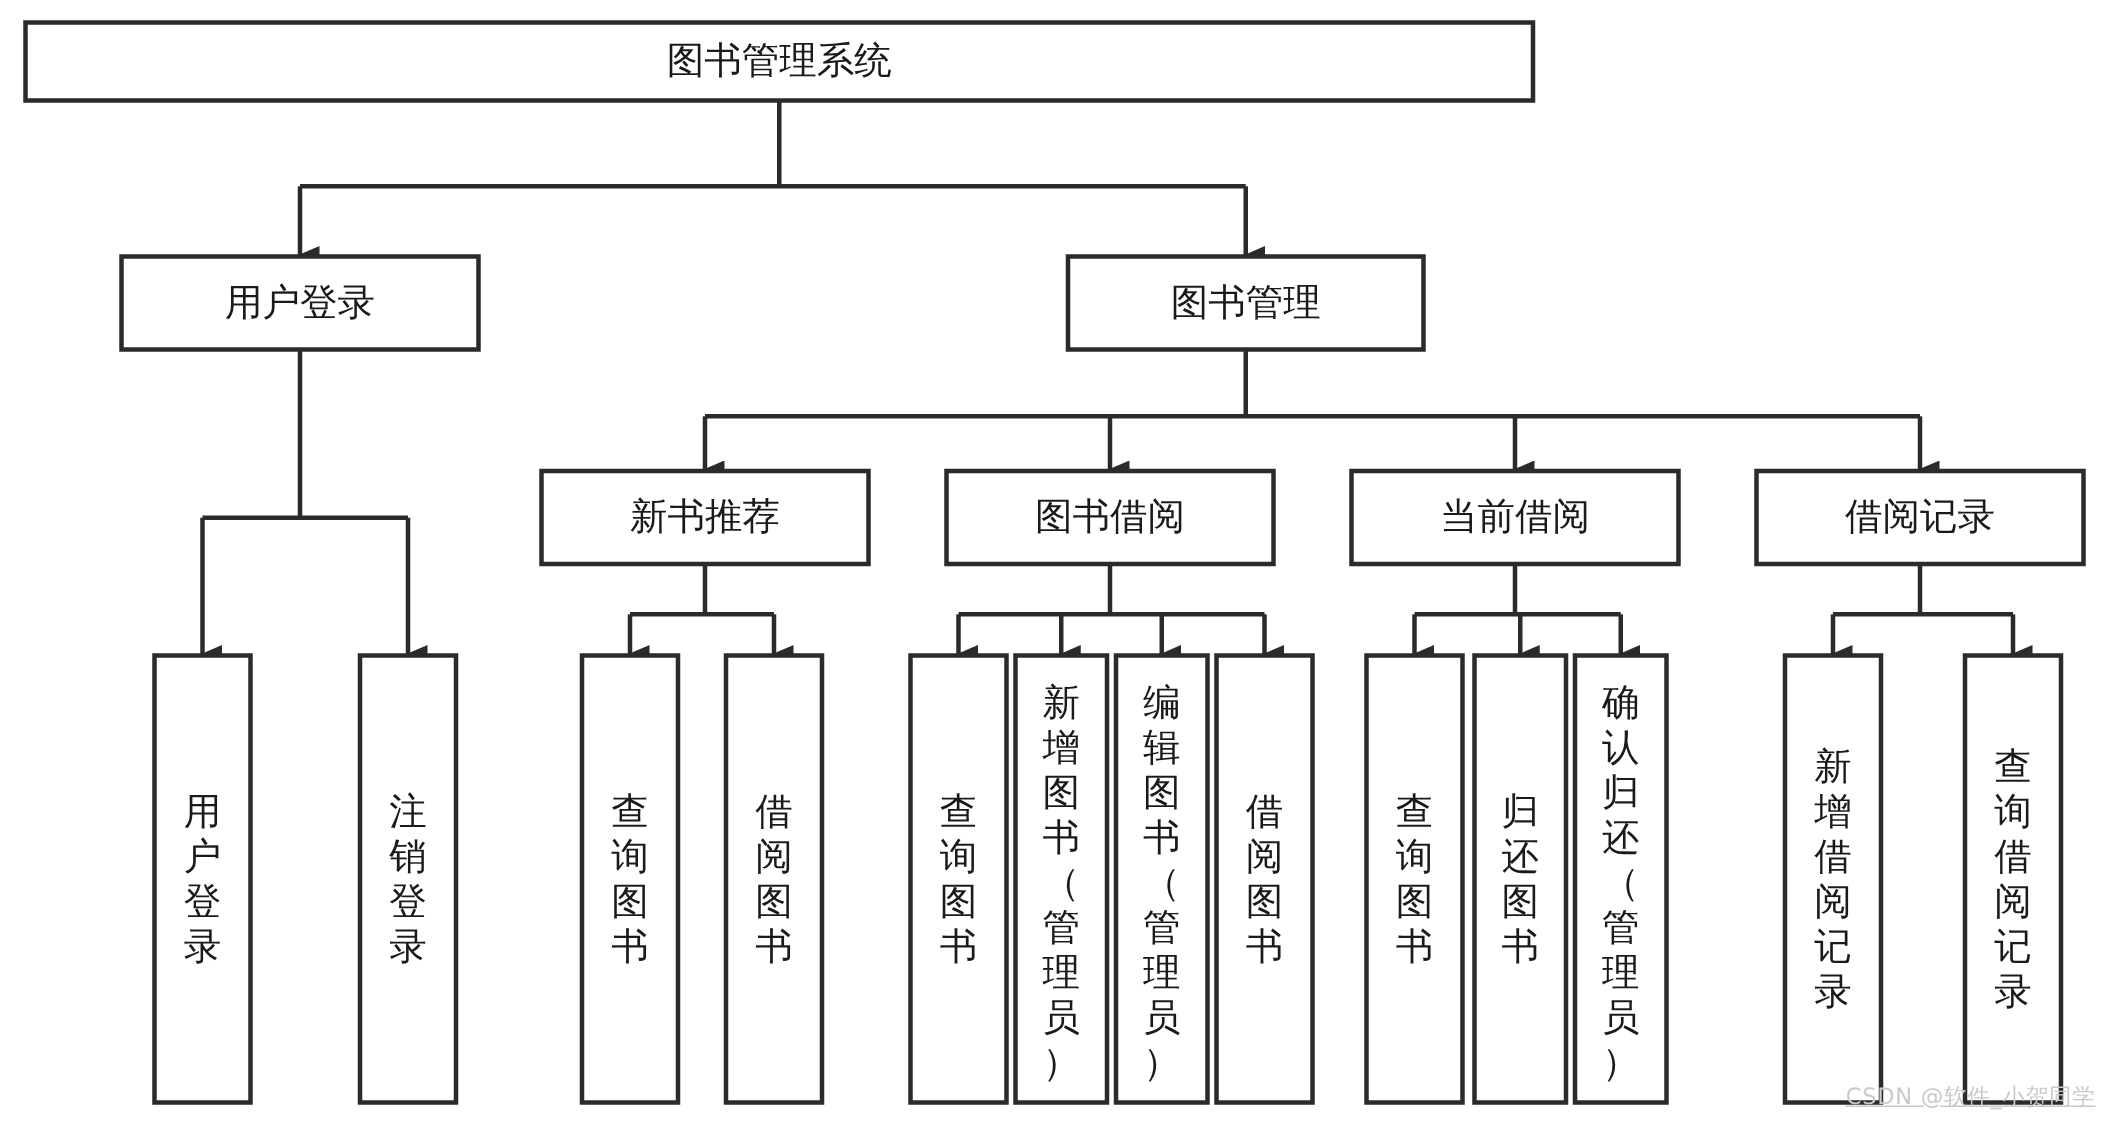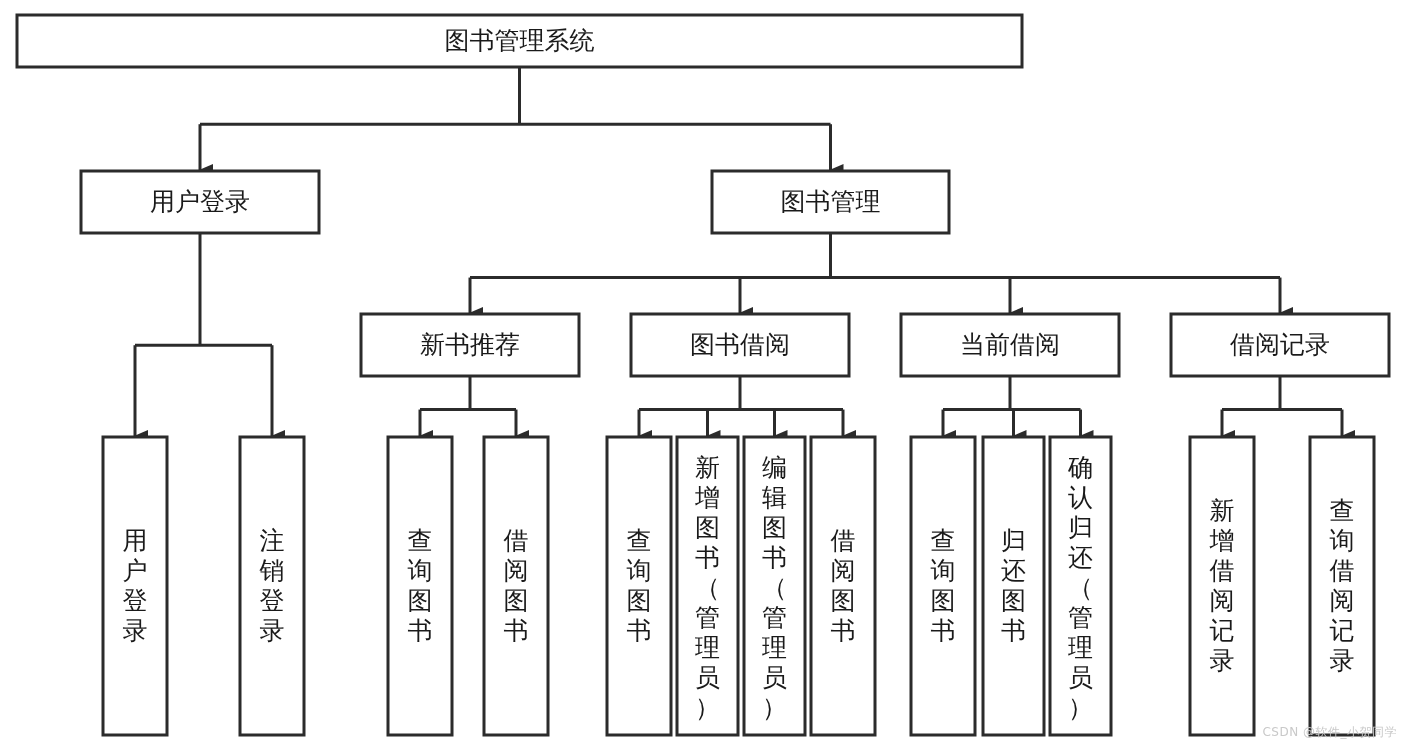--- a/index.html
+++ b/index.html
@@ -51,25 +51,26 @@
   }
   .arrow-head {
     fill: #2b2b2b;
     stroke: none;
   }
   .watermark {
     position: absolute;
     right: 8px;
     bottom: 6px;
     font-family: "DejaVu Sans", "Liberation Sans", sans-serif;
-    font-size: 12px;
+    font-size: 15px;
     color: #c9c9c9;
     white-space: nowrap;
     pointer-events: none;
     letter-spacing: 0.5px;
+    text-decoration: underline;
   }
 </style>
 </head>
 <body>
 
 <div id="diagram-root">
   <svg class="diagram" viewBox="0 0 1405 747" xmlns="http://www.w3.org/2000/svg">
     <defs>
       <marker id="arrow" viewBox="0 0 12 14" refX="6" refY="13" markerWidth="12" markerHeight="14" orient="auto-start-reverse" markerUnits="userSpaceOnUse">
         <path d="M 0 0 L 12 0 L 6 14 Z" class="arrow-head"></path>

